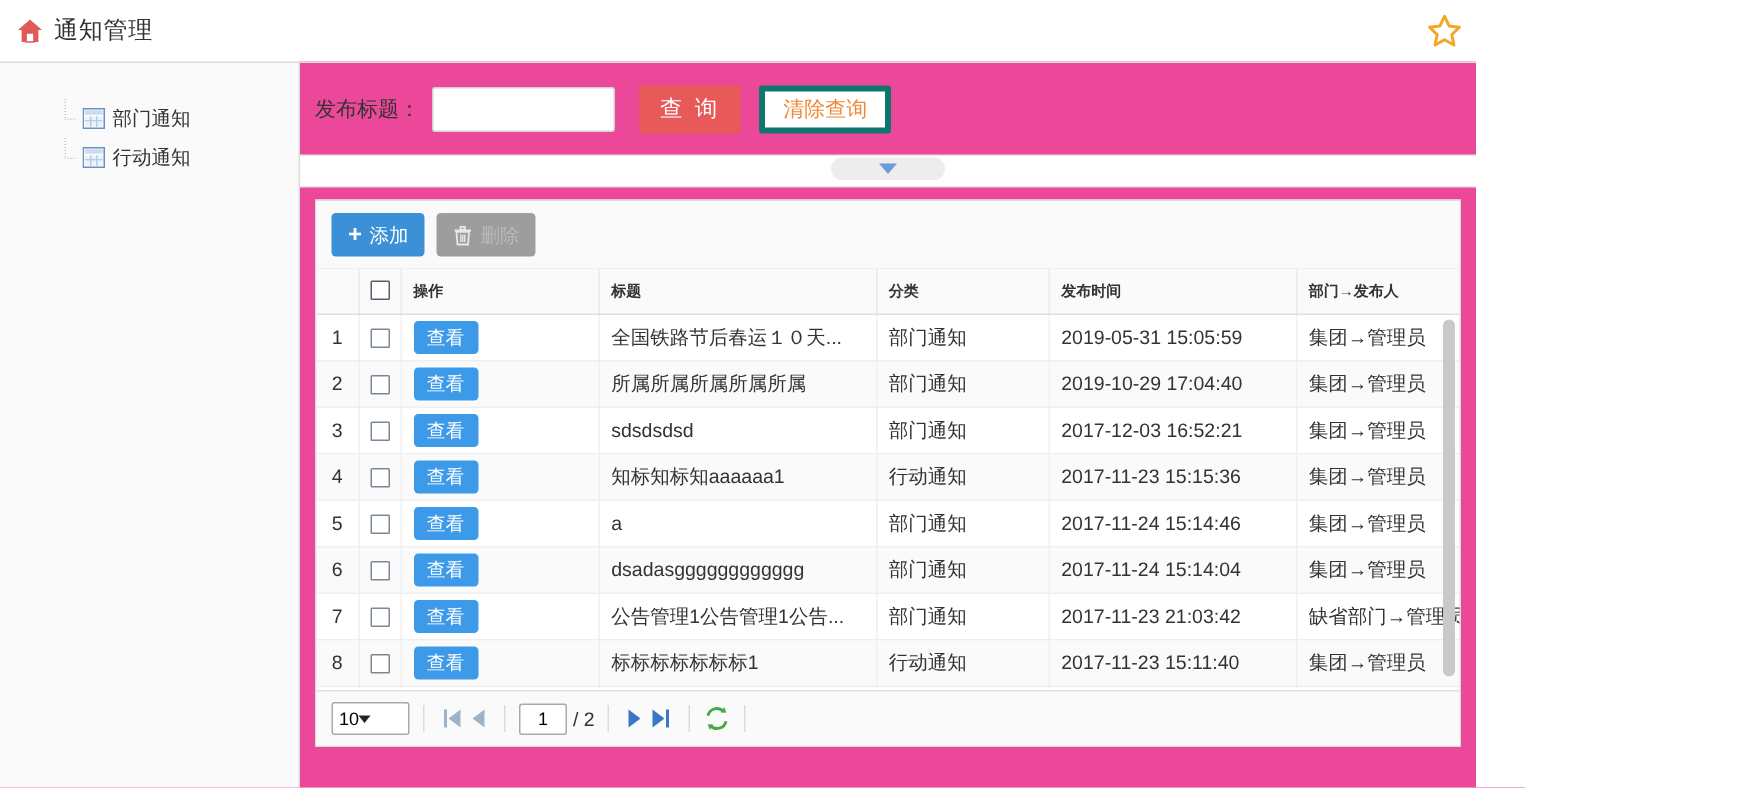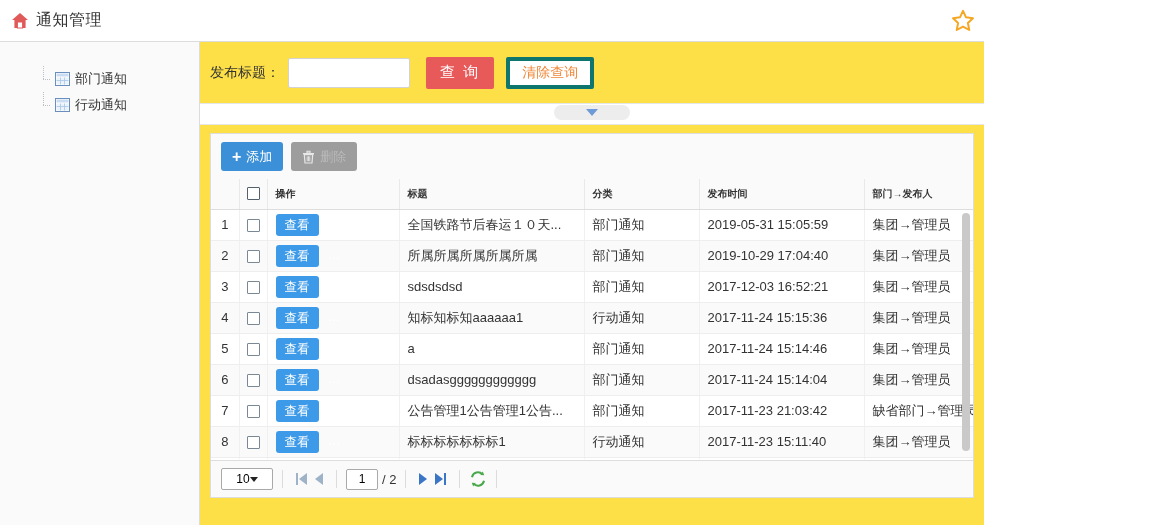--- a/index.html
+++ b/index.html
@@ -37,21 +37,21 @@
   .tg.minus{border:1px solid #9aa4ad;background:#fff;box-sizing:border-box;border-radius:1px;}
   .tg.minus:before{content:"";position:absolute;left:2px;right:2px;top:5px;height:1px;background:#444;}
   .tg.dots{background-image:radial-gradient(#b9c0c6 .7px,transparent .8px);background-size:2px 2px;}
   .tg.elbow:before{content:"";position:absolute;left:5px;top:-7px;width:1px;height:13px;
       background-image:linear-gradient(#b9c0c6 50%,transparent 0);background-size:1px 2px;}
   .tg.elbow:after{content:"";position:absolute;left:5px;top:6px;width:8px;height:1px;
       background-image:linear-gradient(90deg,#b9c0c6 50%,transparent 0);background-size:2px 1px;}
   .tg.elbow.last:before{height:13px;}
   .ticon{width:15px;height:14px;margin:0 5px 0 2px;flex:0 0 15px;}
 
-  .content{flex:1;min-width:0;position:relative;border-top:1px solid #dcdcdc;background:#fde047;box-sizing:border-box;}
+  .content{flex:1;min-width:0;position:relative;border-top:1px solid #dcdcdc;background:#ec4899;box-sizing:border-box;}
 
   
   .searchbar{height:61px;display:flex;align-items:center;padding-left:10px;}
   .slabel{font-size:14px;color:#333;margin-right:8px;}
   .sinput{
     width:120px;height:30px;border:1px solid #d2d2d2;background:#fff;border-radius:2px;
     padding:0 6px;font-size:13px;font-family:inherit;box-sizing:border-box;outline:none;
     width:122px;
   }
   .sinput{width:122px;}
@@ -123,21 +123,21 @@
     border-radius:5px;cursor:pointer;
   }
 
   
   .gridfoot{
     position:absolute;left:0;right:0;bottom:0;height:37px;background:#fafafa;border-top:1px solid #ddd;
     display:flex;align-items:center;padding:0 10px;box-sizing:border-box;
   }
   .pgsel{
     height:22px;width:52px;border:1px solid #a9a9a9;background:#fff;font-size:12px;font-family:inherit;
-    border-radius:2px;display:inline-flex;align-items:center;justify-content:center;
+    border-radius:2px;display:inline-flex;align-items:center;justify-content:flex-start;
     padding:0 4px;box-sizing:border-box;cursor:pointer;color:#000;
   }
   .pgsel .tri{width:0;height:0;border-left:4px solid transparent;border-right:4px solid transparent;border-top:5px solid #222;}
   .sep{width:1px;height:18px;background:#dcdcdc;margin:0 9px;}
   .tri-l{width:0;height:0;border-top:6px solid transparent;border-bottom:6px solid transparent;border-right:8px solid #9fb3c8;}
   .tri-r{width:0;height:0;border-top:6px solid transparent;border-bottom:6px solid transparent;border-left:8px solid #3b76c6;}
   .bar-l{width:2px;height:12px;background:#9fb3c8;}
   .bar-r{width:2px;height:12px;background:#3b76c6;}
   .navgrp{display:inline-flex;align-items:center;gap:1px;margin:0 4px;cursor:pointer;}
   .pginput{
@@ -306,21 +306,21 @@
                 <td class="c-pad"></td>
               </tr>
               <tr>
                 <td class="c-num">4</td>
                 <td class="c-chk"><span class="cb"></span></td>
                 <td class="c-op">
                   <button class="rowbtn bt-view">查看</button><button class="rowbtn bt-edit">修改</button>
                 </td>
                 <td class="c-title">知标知标知aaaaaa1</td>
                 <td class="c-cat">行动通知</td>
-                <td class="c-time">2017-11-24 15:15:36</td>
+                <td class="c-time">2017-11-23 15:15:36</td>
                 <td class="c-dept">集团→管理员</td>
                 <td class="c-pad"></td>
               </tr>
               <tr>
                 <td class="c-num">5</td>
                 <td class="c-chk"><span class="cb"></span></td>
                 <td class="c-op">
                   <button class="rowbtn bt-view">查看</button><button class="rowbtn bt-edit">修改</button>
                 </td>
                 <td class="c-title">a</td>

